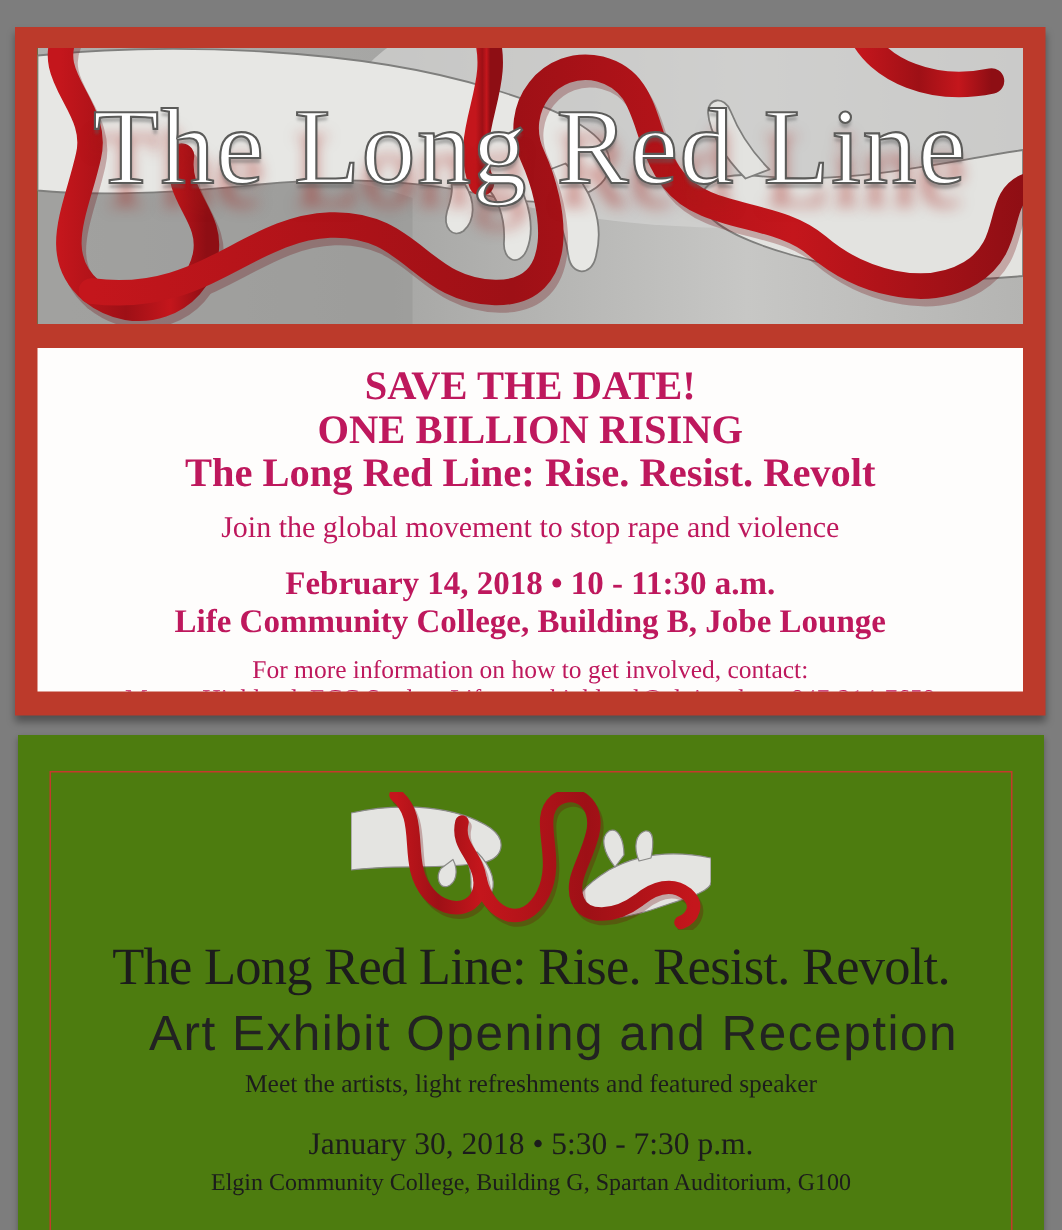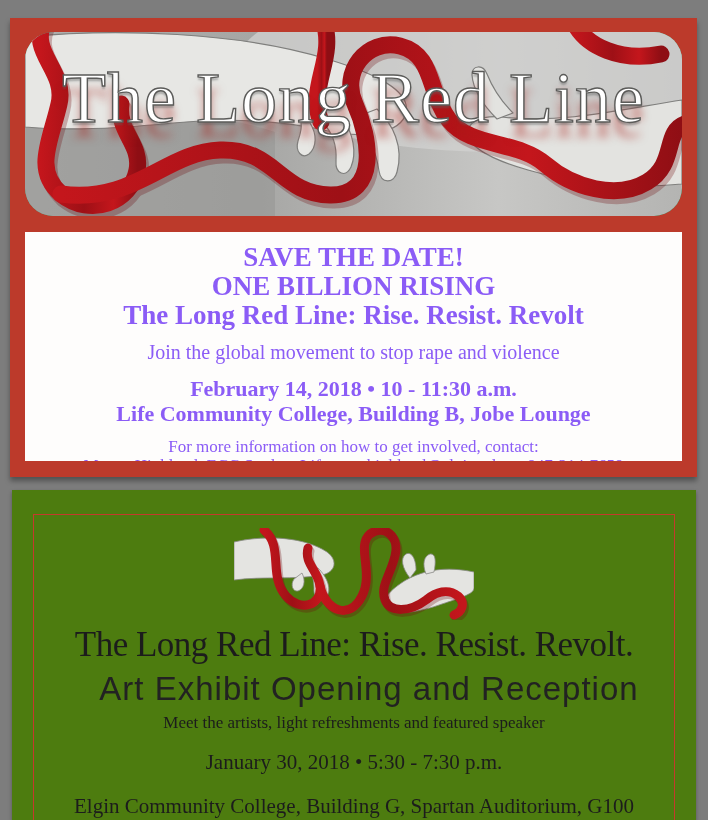--- a/index.html
+++ b/index.html
@@ -8,33 +8,33 @@
     background:#7d7d7d;
     font-family:"Liberation Serif",serif;
   }
   
   .flyer1{
     position:absolute;left:10px;top:18px;width:687px;height:459px;
     background:#bc3a2b;box-shadow:0 4px 5px rgba(0,0,0,.35);
   }
   .banner{
     position:absolute;left:15px;top:14px;width:657px;height:184px;
-    overflow:hidden;background:#15803d;border-radius:28px;
+    overflow:hidden;background:#15803d;
   }
   .banner svg{position:absolute;left:0;top:0;width:100%;height:100%}
   .banner-title{
     position:absolute;left:0;right:0;top:30px;text-align:center;white-space:nowrap;
     font-family:"Liberation Serif",serif;font-size:72px;line-height:1;
     color:#ffffff;letter-spacing:1px;
     -webkit-text-stroke:1.4px #5b5b59;
     text-shadow:0 3px 2px rgba(95,95,95,.45),0 15px 9px rgba(165,25,20,.5);
   }
   .content1{
     position:absolute;left:15px;top:214px;width:657px;height:229px;
-    background:#fefdfc;text-align:center;color:#8b5cf6;overflow:hidden;
+    background:#fefdfc;text-align:center;color:#be185d;overflow:hidden;
   }
   .hline{font-weight:bold;font-size:27px;line-height:29px}
   .hline.first{margin-top:11px}
   .tagline1{font-size:20px;line-height:24px;margin-top:10px}
   .dline{font-weight:bold;font-size:22px;line-height:25px}
   .dline.first{margin-top:12px}
   .cline{font-size:17px;line-height:19px}
   .cline.first{margin-top:11px}
   
   .flyer2{
@@ -52,21 +52,21 @@
     letter-spacing:-0.5px;margin-top:6px;white-space:nowrap;
   }
   .subtitle2{
     font-family:"Liberation Sans",sans-serif;font-weight:300;
     font-size:33px;line-height:38px;letter-spacing:1px;color:#222;margin-top:6px;
     white-space:nowrap;
     padding-left:30px;
   }
   .meet2{font-size:17px;line-height:20px;margin-top:5px}
   .date2{font-size:21px;line-height:25px;margin-top:17px}
-  .loc2{font-size:21px;line-height:25px;margin-top:19px}
+  .loc2{font-size:16px;line-height:25px;margin-top:1px}
 </style>
 </head>
 <body>
 
 <div class="flyer1">
 
   <div class="banner">
     <svg viewBox="0 0 657 184" preserveAspectRatio="none">
       <defs>
         <linearGradient id="bg1" x1="0" y1="0" x2="1" y2="0">

